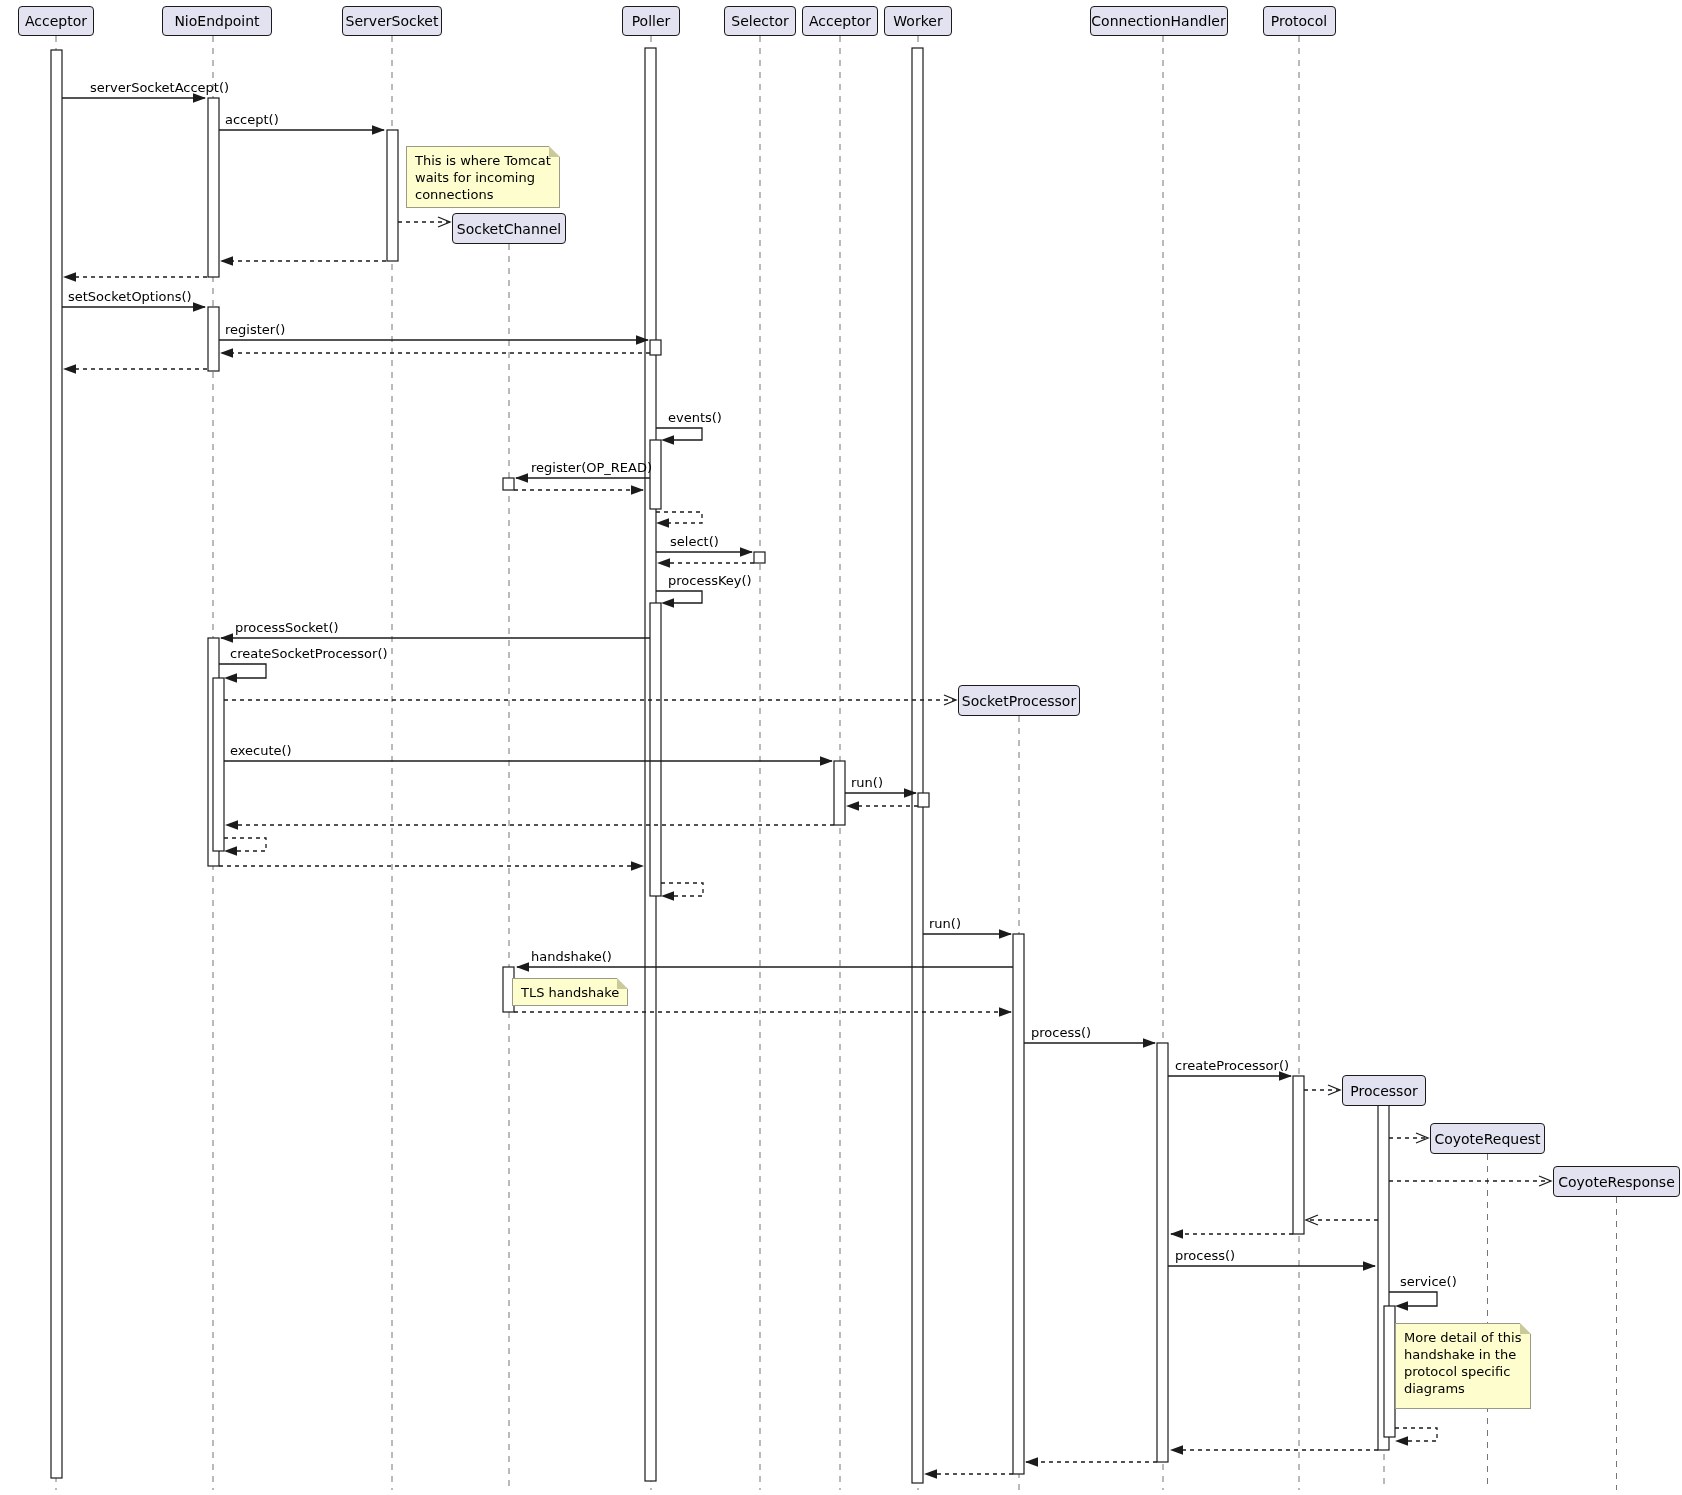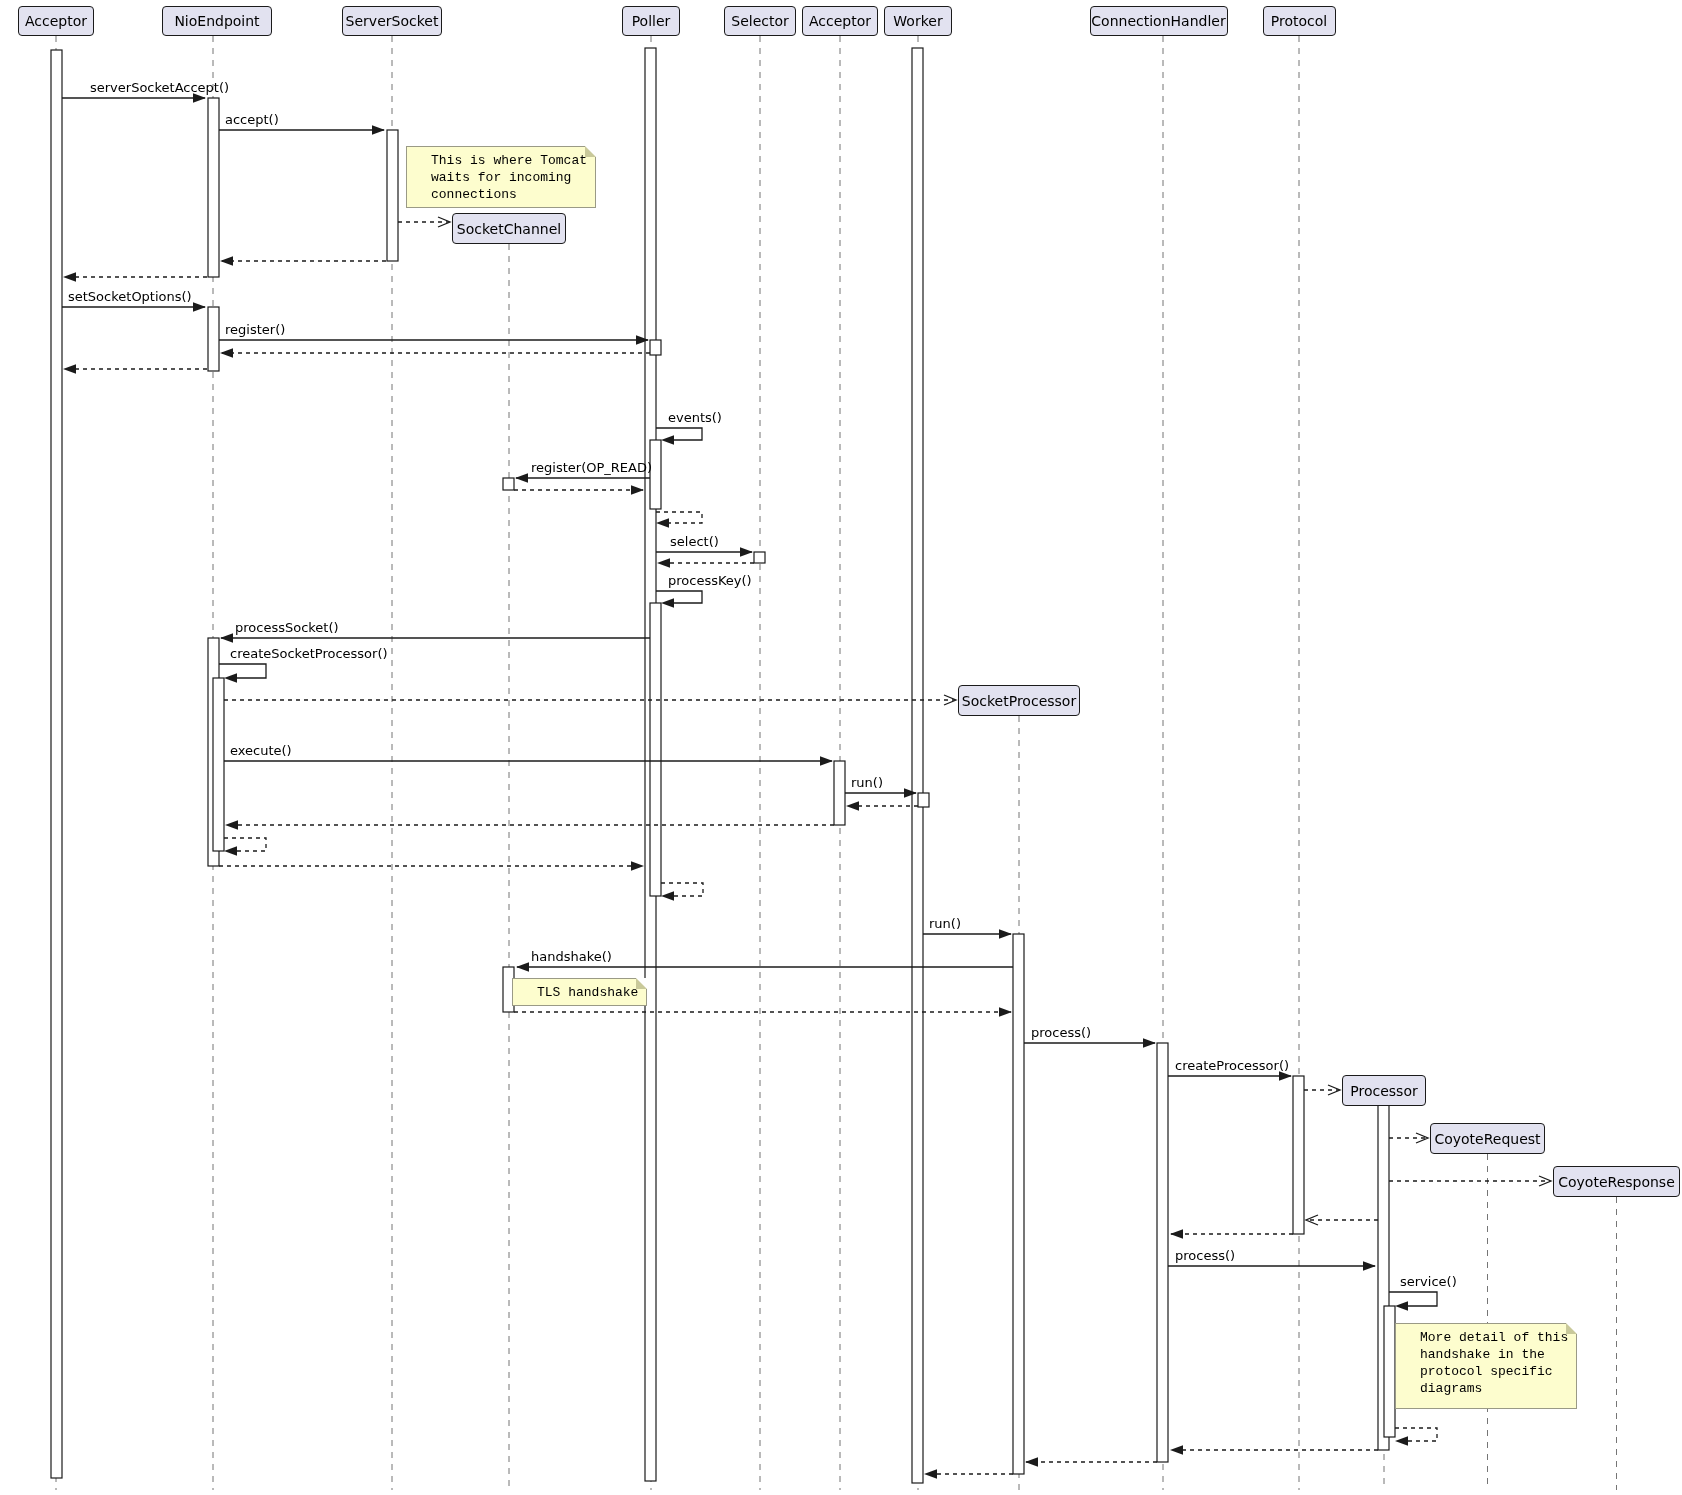--- a/index.html
+++ b/index.html
@@ -24,23 +24,22 @@
     position:absolute; z-index:4; background:#e2e2f0; border:1.5px solid #1b1b1b;
     border-radius:4px; box-sizing:border-box; text-align:left;
     font-size:14px; display:flex; align-items:center; justify-content:center;
     white-space:nowrap; padding:0 21px;
   }
   .msg-label {
     position:absolute; z-index:3; font-size:13px; white-space:nowrap; line-height:16px;
   }
   .note {
     position:absolute; z-index:4; background:#fdfdce; border:1px solid #9a9a86;
-    font-size:13px; line-height:17px; padding:5px 8px 4px 24px; box-sizing:border-box;
+    font-size:13px; line-height:17px; padding:5px 8px 4px 8px; box-sizing:border-box;
     white-space:nowrap;
-    font-family:Liberation Mono, monospace;
   }
   .note::before {
     content:""; position:absolute; top:-1px; right:-1px; width:0; height:0;
     border-style:solid; border-width:0 11px 11px 0;
     border-color:#ffffff #ffffff #c9c99a #c9c99a;
   }
 </style>
 </head>
 <body>
 

